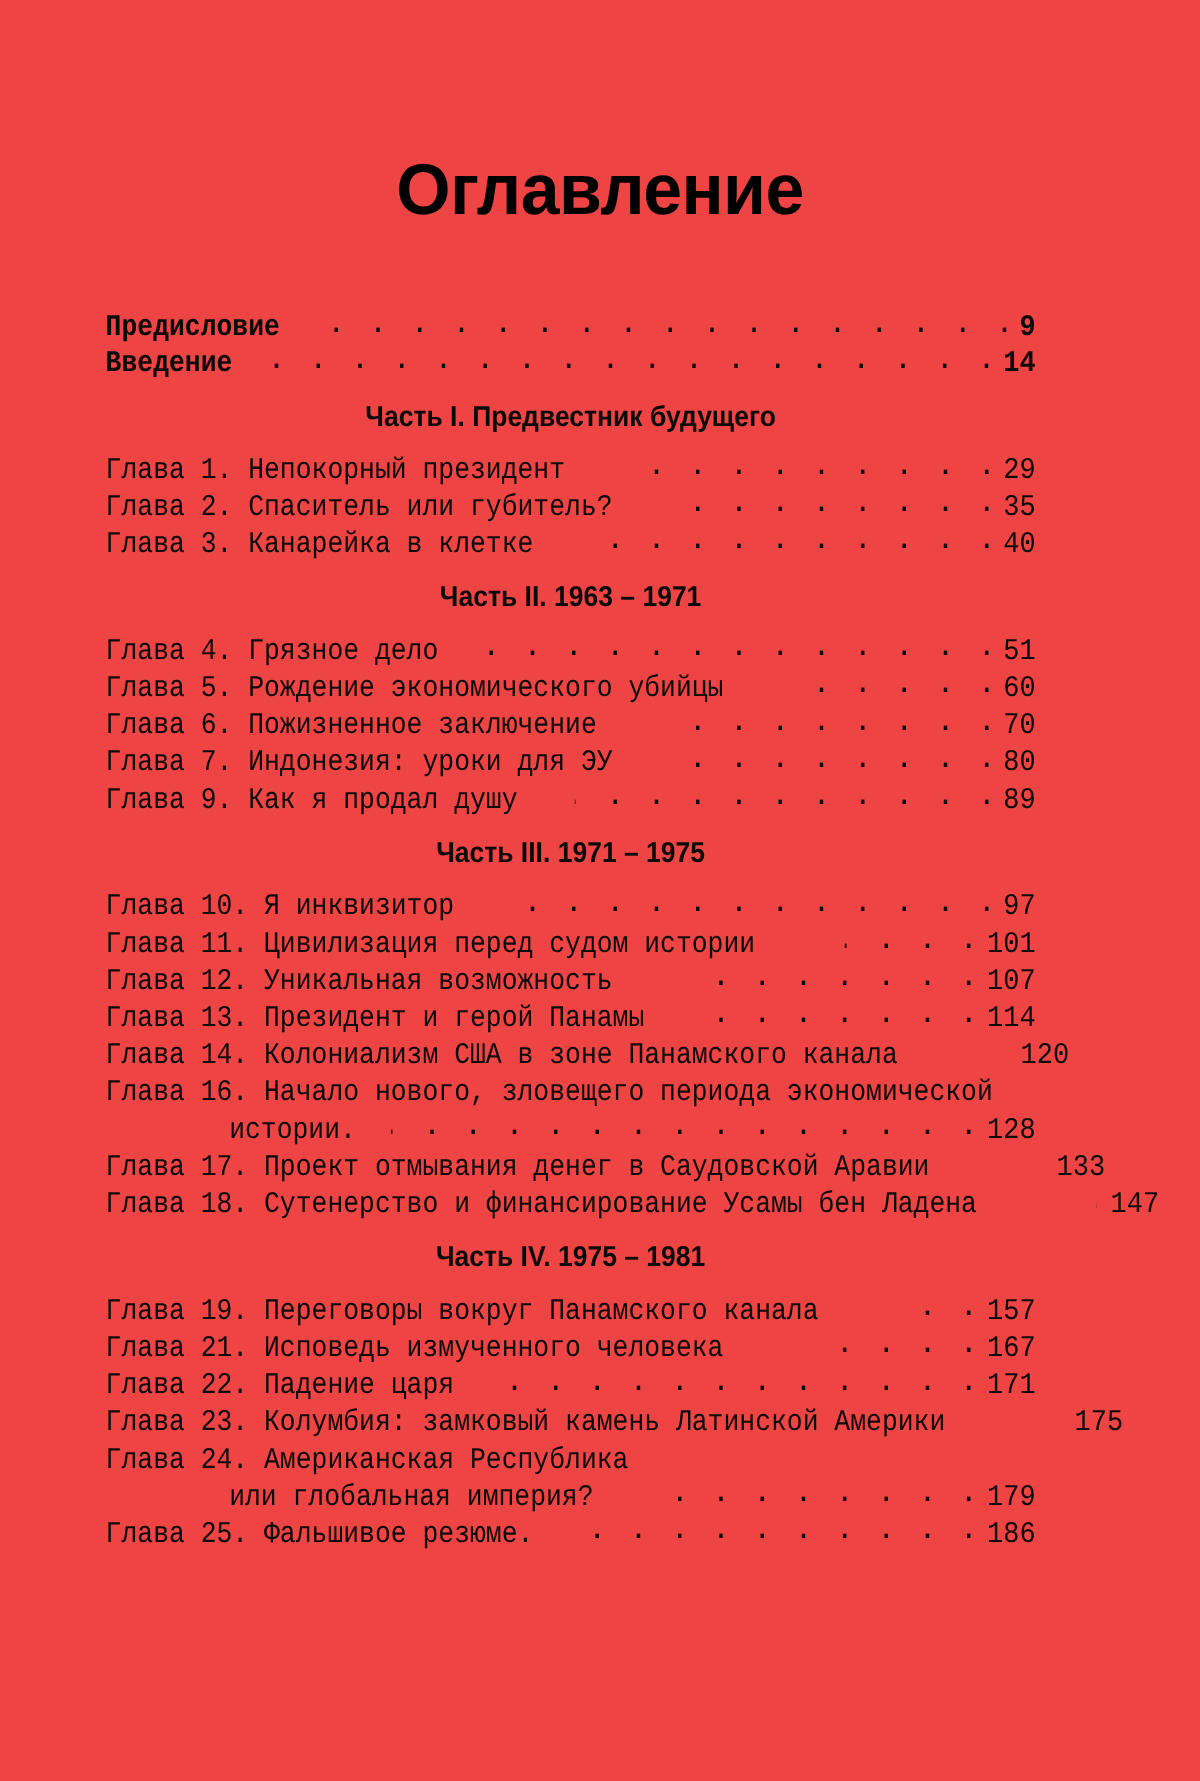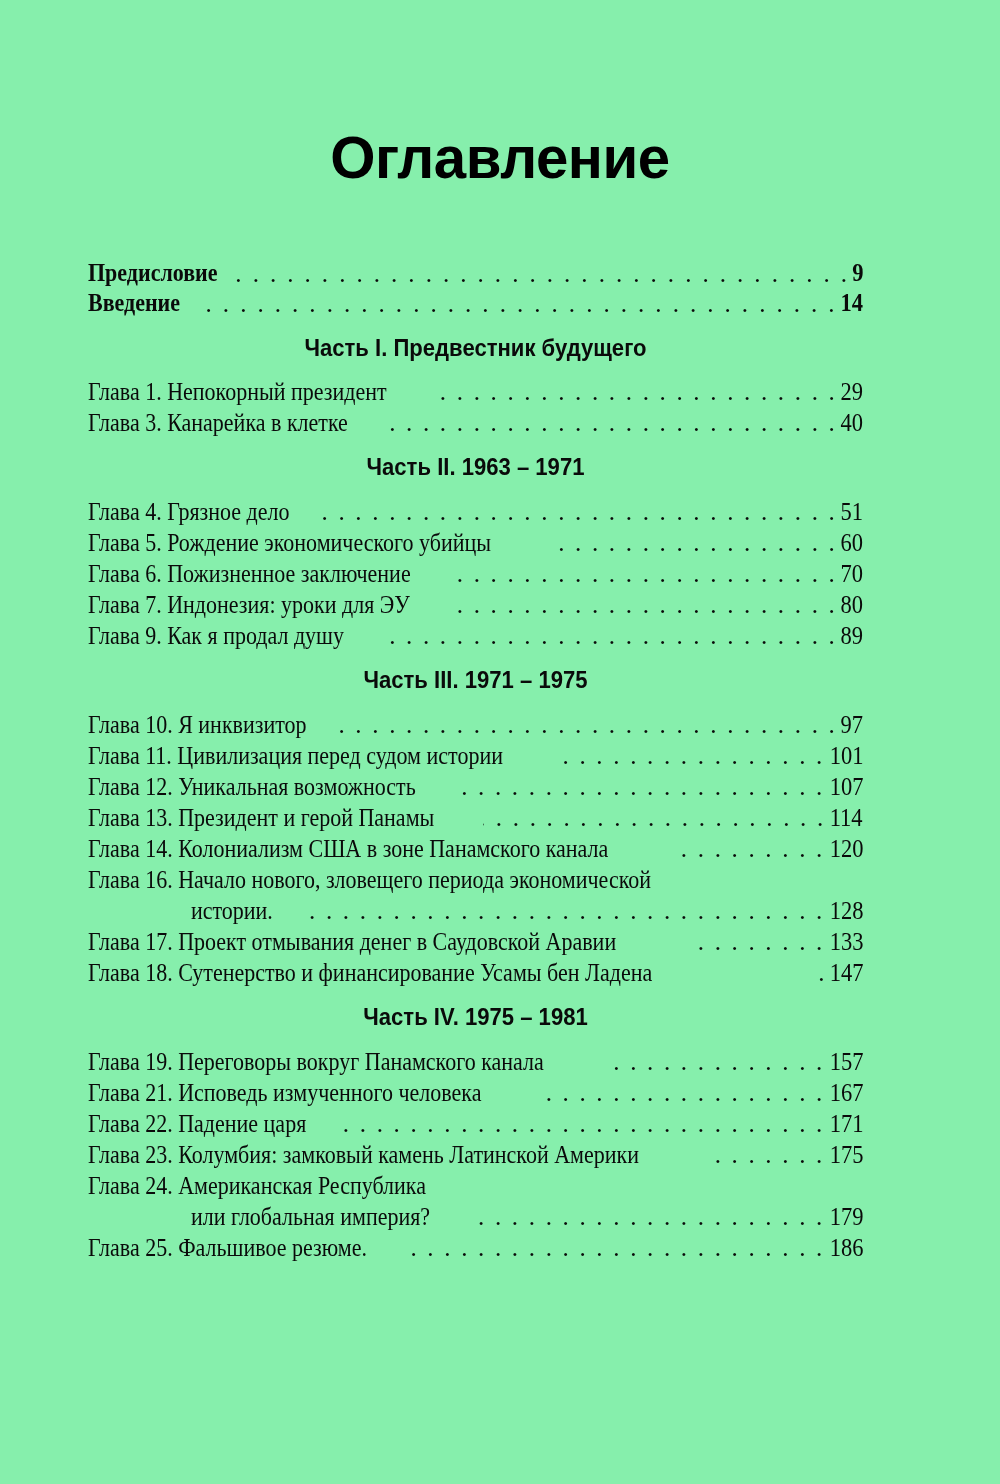--- a/index.html
+++ b/index.html
@@ -4,21 +4,21 @@
 <style>
   html, body {
     margin: 0;
     padding: 0;
     background: #ffffff;
   }
   .page {
     position: relative;
     width: 1000px;
     height: 1484px;
-    background: #86efac;
+    background: #ef4444;
     overflow: hidden;
     font-family: "Liberation Sans", "DejaVu Sans", sans-serif;
     color: #0a0a0a;
     -webkit-font-smoothing: antialiased;
   }
 
   
   .toc-title {
     position: absolute;
     top: 128px;
@@ -39,26 +39,26 @@
   .toc-body {
     position: absolute;
     left: 88px;
     top: 258px;
     width: 775px;
   }
 
   
   .row {
     display: flex;
-    align-items: center;
+    align-items: flex-start;
     width: 100%;
     font-size: 25px;
     line-height: 31px;
     white-space: nowrap;
-    font-family: Liberation Serif, serif;
+    font-family: Liberation Mono, monospace;
   }
   .row .label {
     flex: 0 0 auto;
     transform: scaleX(0.88);
     transform-origin: left center;
   }
   .row .leader {
     flex: 1 1 auto;
     overflow: hidden;
     height: 1em;
@@ -138,20 +138,25 @@
       </div>
     <div id="parts-block">
         <div class="part-heading p1">Часть I. Предвестник будущего</div>
         <div class="chapter-group">
           <div class="row">
             <span class="label">Глава 1. Непокорный президент</span>
             <span class="leader"></span>
             <span class="page-no">29</span>
           </div>
           <div class="row">
+            <span class="label">Глава 2. Спаситель или губитель?</span>
+            <span class="leader"></span>
+            <span class="page-no">35</span>
+          </div>
+          <div class="row">
             <span class="label">Глава 3. Канарейка в клетке</span>
             <span class="leader"></span>
             <span class="page-no">40</span>
           </div>
         </div>
         <div class="part-heading">Часть II. 1963 – 1971</div>
         <div class="chapter-group">
           <div class="row">
             <span class="label">Глава 4. Грязное дело</span>
             <span class="leader"></span>

